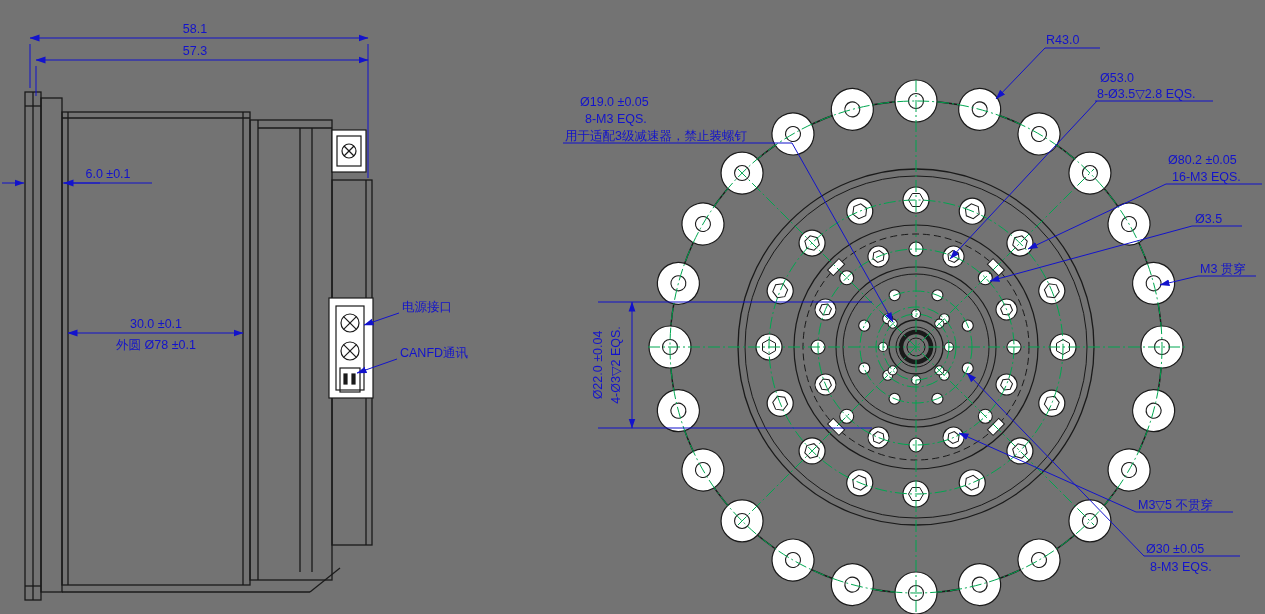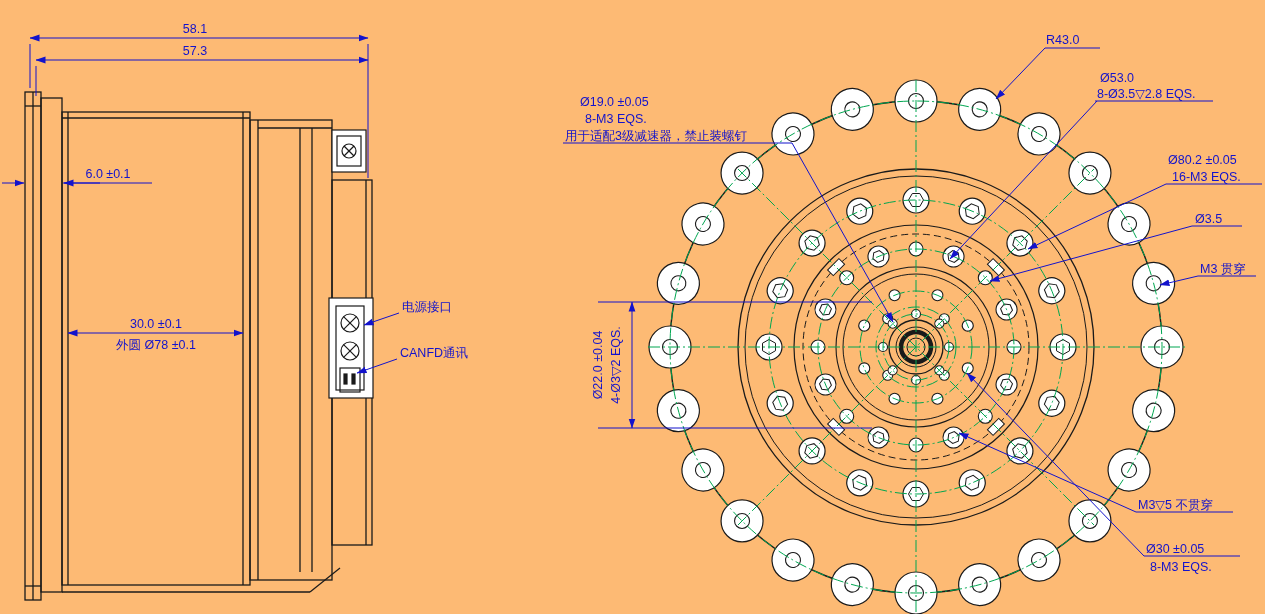--- a/index.html
+++ b/index.html
@@ -1,16 +1,16 @@
 <!DOCTYPE html>
 <html><head>
 <meta charset="utf-8">
 <style>
   html,body{margin:0;padding:0;background:#ffffff;}
-  .canvas{width:1265px;height:614px;position:relative;background:#fdba74;overflow:hidden;}
+  .canvas{width:1265px;height:614px;position:relative;background:#737373;overflow:hidden;}
   svg{display:block;}
   text{font-family:"Liberation Sans","DejaVu Sans",sans-serif;font-size:12.5px;fill:#1313cc;}
   .dim-line{stroke:#1313cc;stroke-width:1;fill:none;}
   .outline{stroke:#1a1a1a;fill:none;}
   .green{stroke:#00a650;stroke-width:1;fill:none;stroke-dasharray:12 3 2 3;}
 </style>
 </head>
 <body>
 
 <div class="canvas">

